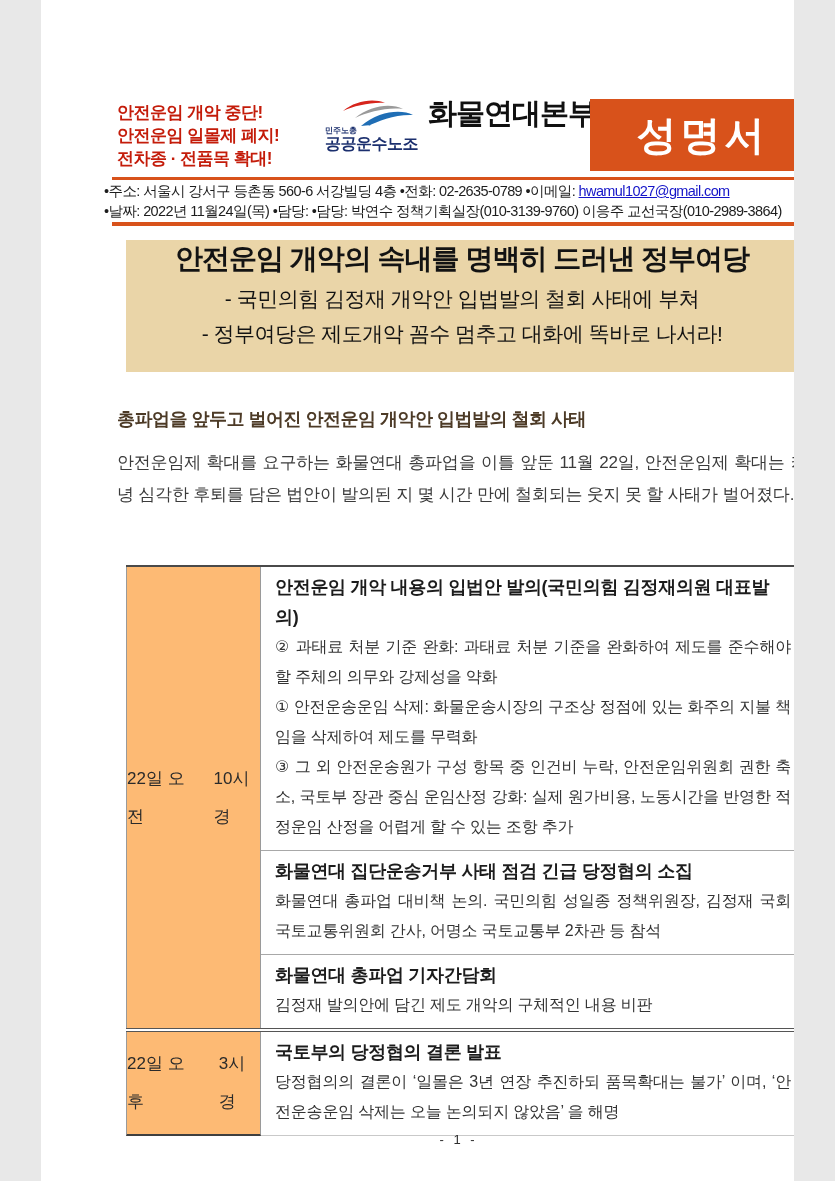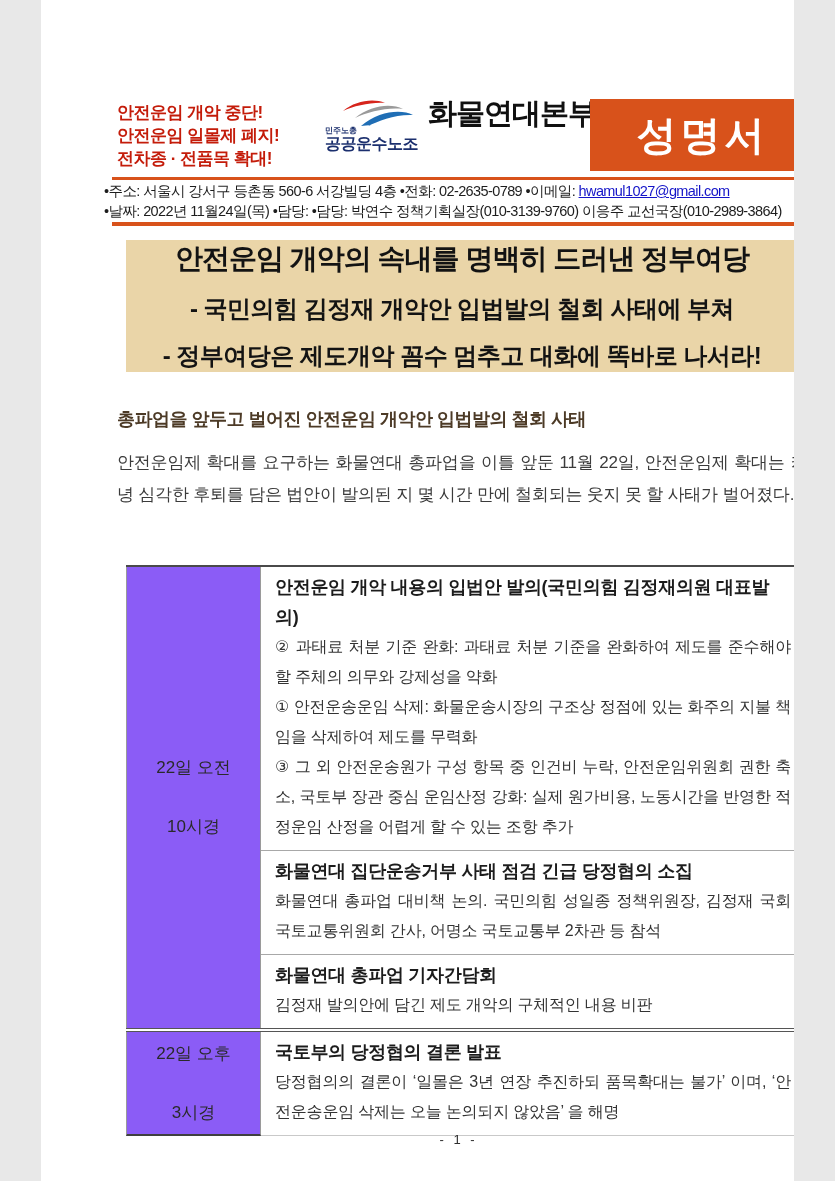--- a/index.html
+++ b/index.html
@@ -22,35 +22,35 @@
     display:flex;align-items:center;justify-content:center;}
   .stmt-box span{color:#ffffff;font-size:40px;font-weight:900;letter-spacing:4px;text-indent:4px;}
   .rule{position:absolute;left:71px;width:692px;background:#d8521b;}
   .rule-1{top:177px;height:3px;}
   .rule-2{top:222px;height:4px;}
   .contact{position:absolute;left:63px;top:182px;width:708px;text-align:left;
     font-size:14.5px;line-height:19.5px;color:#1d1d1d;letter-spacing:-0.6px;}
   .contact .email{color:#1414c8;text-decoration:underline;cursor:pointer;}
   
   .title-box{position:absolute;left:85px;top:240px;width:672px;height:132px;background:#ead5a8;
-    display:flex;flex-direction:column;align-items:center;justify-content:space-between;gap:7px;}
+    display:flex;flex-direction:column;align-items:center;justify-content:flex-start;gap:7px;}
   .title-main{font-size:28px;font-weight:900;color:#131313;letter-spacing:-1px;}
-  .title-sub{font-size:24px;font-weight:700;color:#131313;letter-spacing:-0.5px;}
+  .title-sub{font-size:21px;font-weight:400;color:#131313;letter-spacing:-0.5px;}
   
   .section-heading{position:absolute;left:76px;top:407px;width:690px;
     font-size:18px;font-weight:800;color:#4c3a26;letter-spacing:-0.5px;}
   .body-text{position:absolute;left:76px;top:447px;width:690px;
     font-size:17px;line-height:32px;color:#3b3b3b;text-align:justify;letter-spacing:-0.2px;}
   
   .doc-table{position:absolute;left:85px;top:565px;width:672px;
     border-top:2px solid #4a4a4a;box-sizing:border-box;}
   .trow{display:flex;align-items:stretch;}
-  .tcol-time{width:135px;flex:0 0 135px;background:#8b5cf6;
+  .tcol-time{width:135px;flex:0 0 135px;background:#fdba74;
     border-left:1px solid #9a9a9a;border-right:1px solid #9a9a9a;
-    display:flex;flex-direction:column;align-items:center;justify-content:center;
+    display:flex;flex-direction:row;align-items:center;justify-content:center;
     font-size:17px;color:#2a2a2a;line-height:38px;box-sizing:border-box;gap:21px;}
   .tcol-content{flex:1;border-right:1px solid #d8d8d8;box-sizing:border-box;}
   .entry{padding:5px 6px 8px 14px;}
   .entry + .entry{border-top:1px solid #a8a8a8;}
   .entry-title{font-size:18px;font-weight:800;color:#1c1c1c;line-height:30px;letter-spacing:-0.3px;}
   .entry p{margin:0;font-size:16px;line-height:30px;color:#333;text-align:justify;letter-spacing:-0.2px;}
   .row-sep{border-top:4px double #555;}
   .row-last .tcol-time{border-bottom:2px solid #3f3f3f;}
   .row-last .tcol-content{border-bottom:1px solid #c9c9c9;}
   

